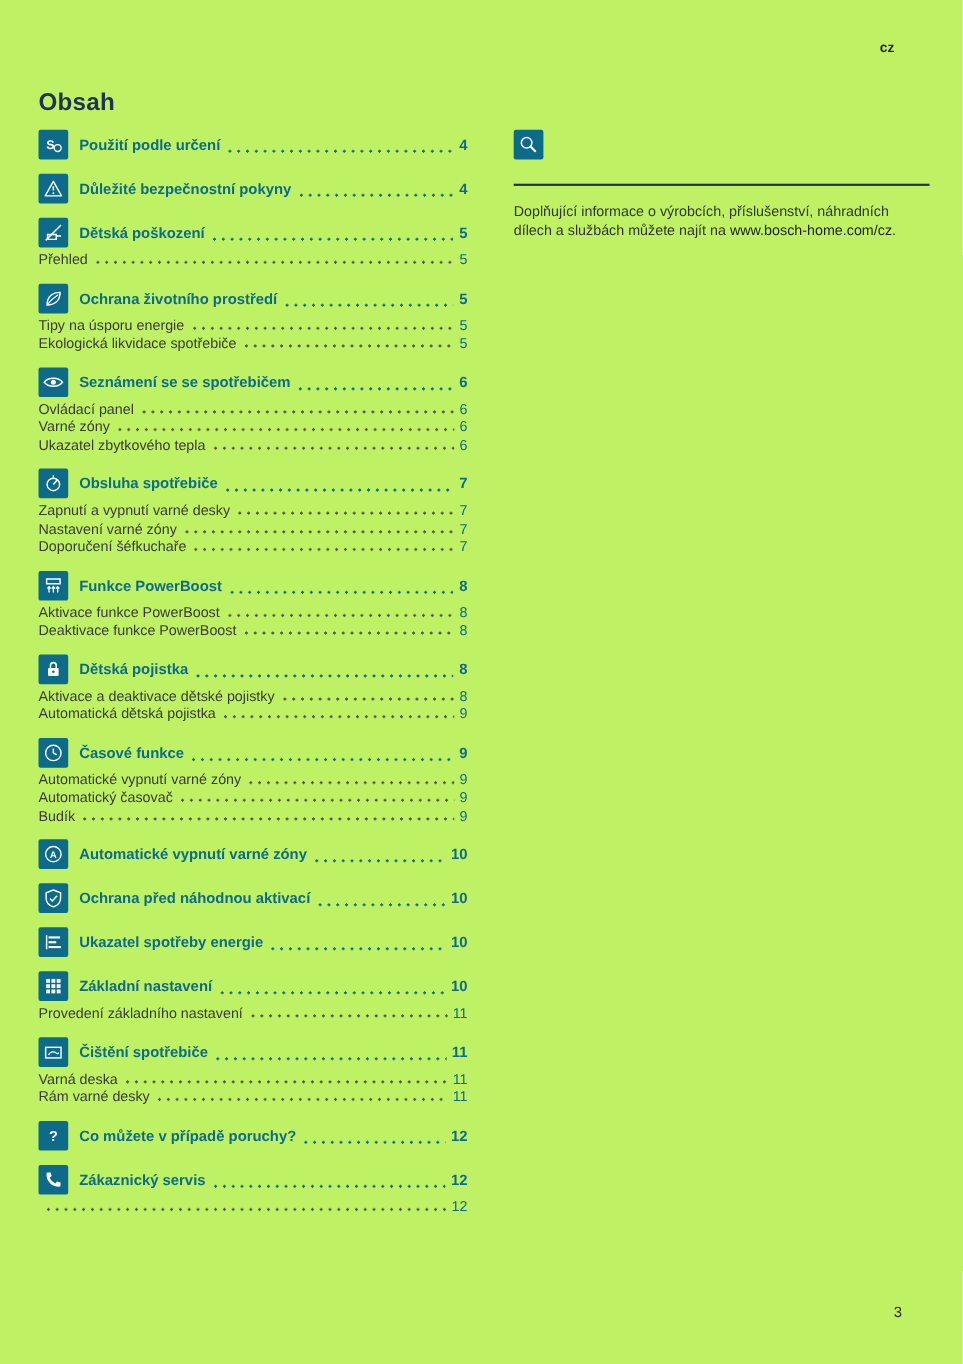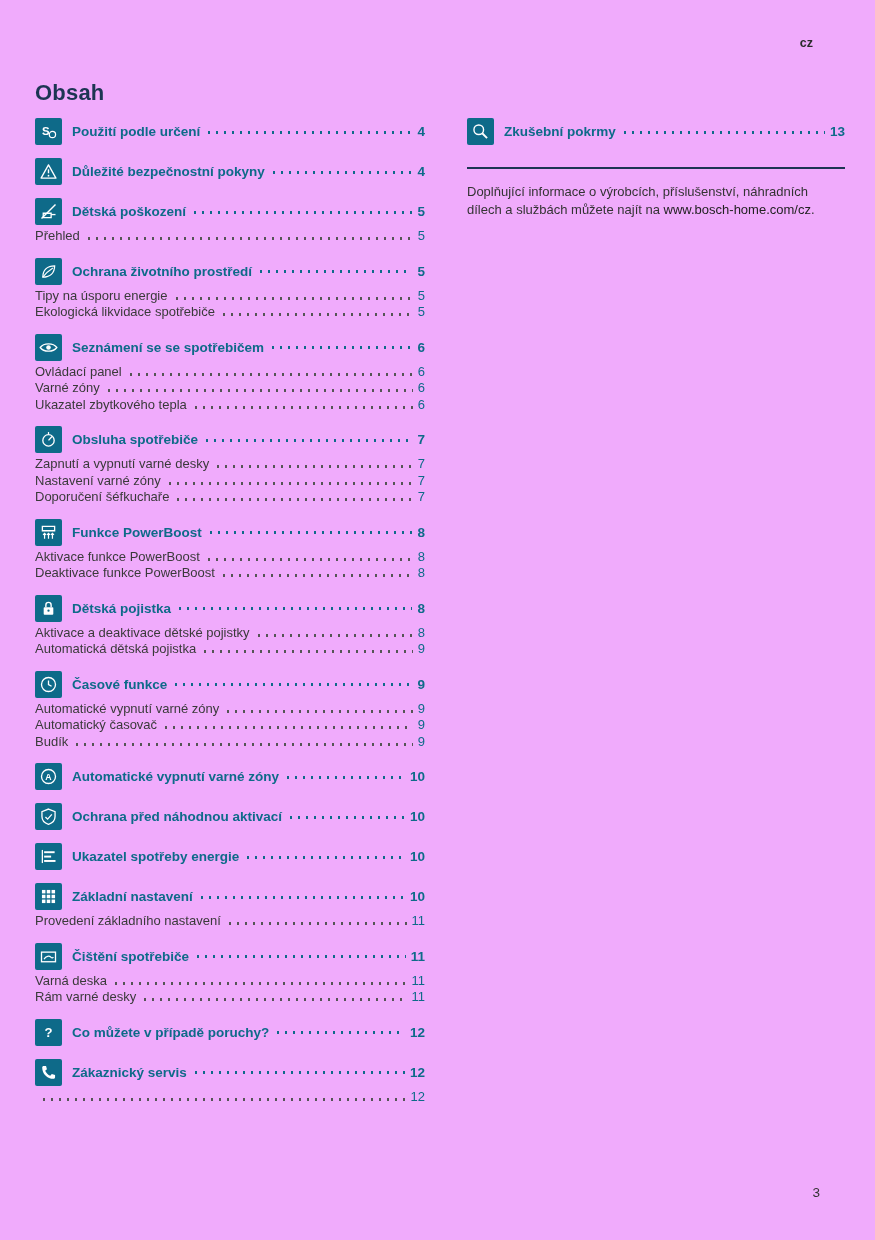--- a/index.html
+++ b/index.html
@@ -1,20 +1,20 @@
 <!DOCTYPE html>
 <html><head>
 <meta charset="utf-8">
 <style>
   html,body{margin:0;padding:0;background:#e9e9e9;}
   .page{
     position:relative;
     width:875px;height:1240px;
     margin:0 auto;
-    background:#f0abfc;
+    background:#bef264;
     box-sizing:border-box;
     padding:80px 30px 0 35px;
     font-family:"Liberation Sans", sans-serif;
     color:#333;
     overflow:hidden;
   }
   .cz-tag{
     position:absolute;top:36px;right:62px;
     font-size:12.5px;font-weight:bold;color:#2b2b2b;
   }
@@ -31,21 +31,21 @@
   .col-right .toc-section:first-child{margin-top:0;}
 
   .toc-head{display:flex;align-items:center;gap:10px;height:27px;}
   .toc-icon{
     width:27px;height:27px;flex:0 0 27px;
     background:#0e6a89;border-radius:2px;
     display:inline-flex;align-items:center;justify-content:center;
   }
   .toc-icon svg{width:21px;height:21px;display:block;}
 
-  .head-line{display:flex;align-items:center;flex:1;min-width:0;}
+  .head-line{display:flex;align-items:flex-end;flex:1;min-width:0;}
   .toc-title{
     color:#0e6a89;font-weight:bold;font-size:13.5px;white-space:nowrap;
   }
   .toc-page{color:#0e6a89;font-weight:bold;font-size:13.5px;}
 
   .dots{
     flex:1;min-width:16px;height:4px;margin:0 5px;
     background-image:radial-gradient(circle, currentColor 1.15px, transparent 1.4px);
     background-size:8px 3px;background-repeat:repeat-x;background-position:0 100%;
   }
@@ -441,25 +441,20 @@
     <div class="col-right">
       <div id="col-right-toc">
           <div class="toc-section">
     <div class="toc-head">
       <span class="toc-icon">
                 <svg viewBox="0 0 24 24">
                   <circle cx="10" cy="10" r="5.5" fill="none" stroke="#fff" stroke-width="1.6"></circle>
                   <line x1="14" y1="14" x2="19.5" y2="19.5" stroke="#fff" stroke-width="2.2"></line>
                 </svg>
               </span>
-      <span class="head-line">
-        <span class="toc-title">Zkušební pokrmy</span>
-        <span class="dots head-dots"></span>
-        <span class="toc-page">13</span>
-      </span>
     </div>
   </div>
         </div>
       <div class="rule"></div>
       <p class="note"><span>Doplňující informace o výrobcích, příslušenství, náhradních dílech a službách můžete najít na </span><b>www.bosch-home.com/cz</b><span>.</span></p>
     </div>
   </div>
 
   <div class="pageno">3</div>
 </div>

